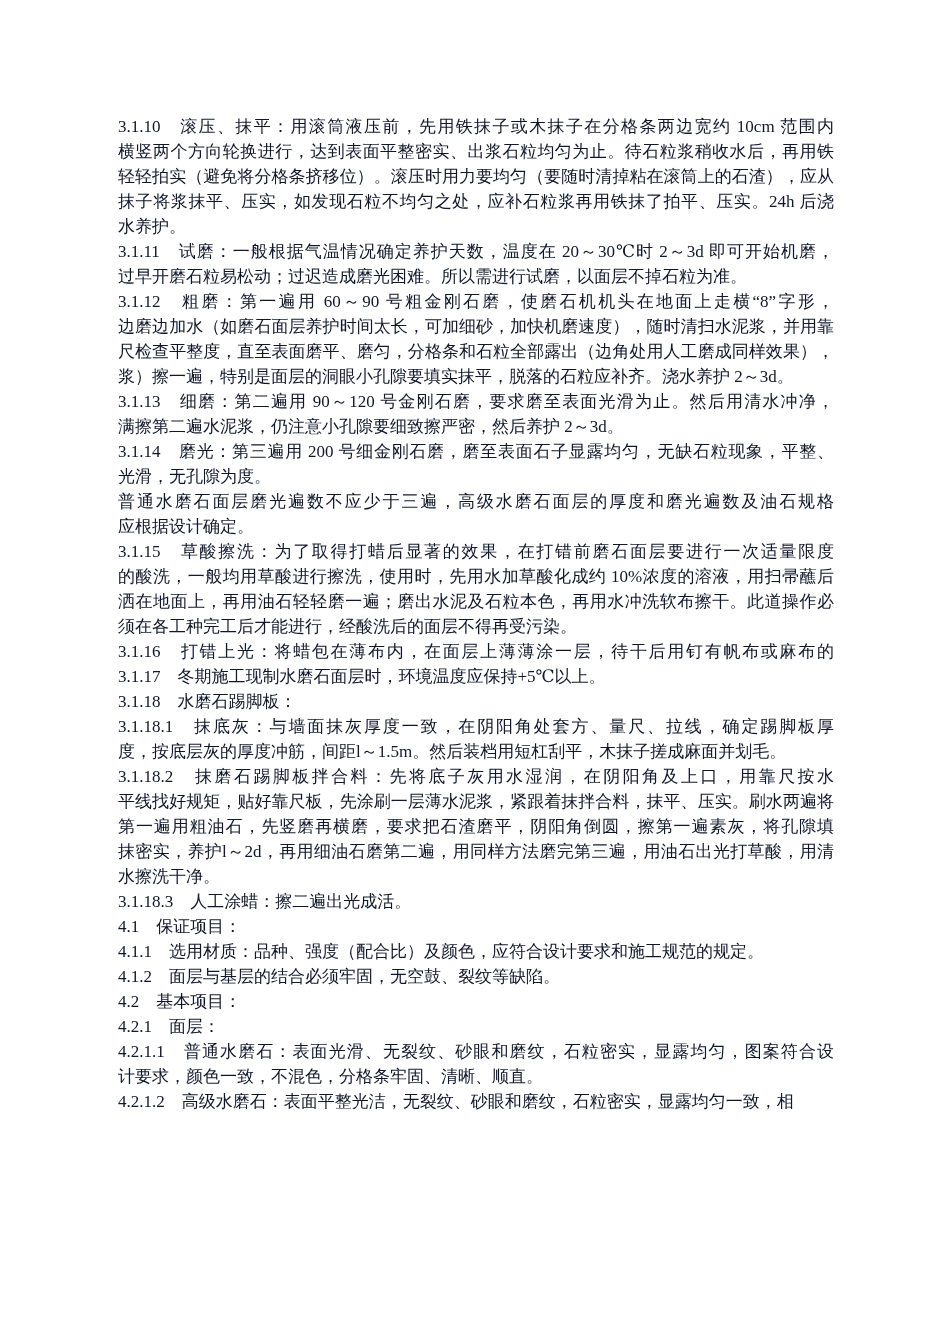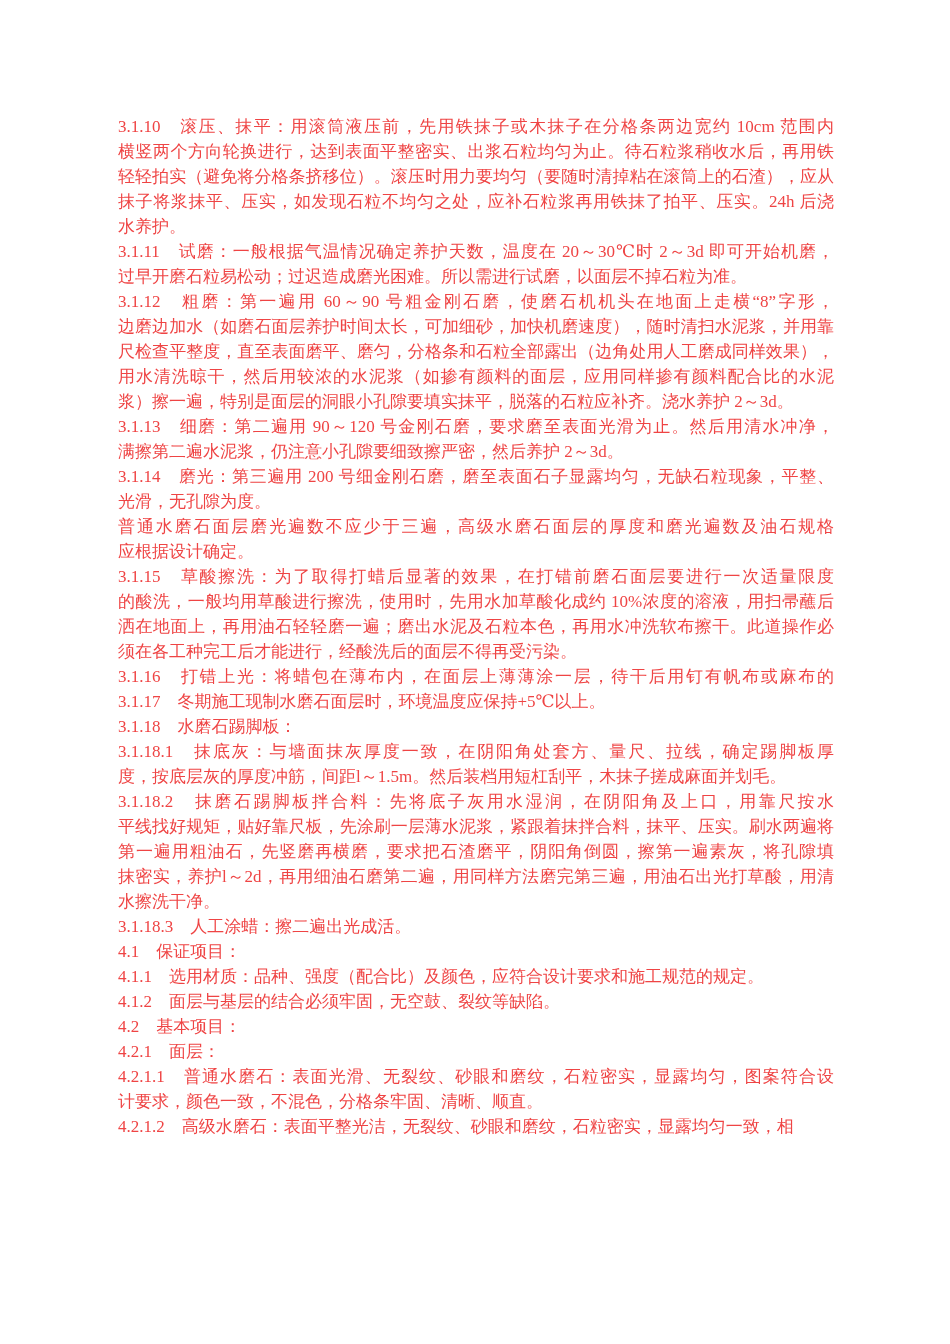--- a/index.html
+++ b/index.html
@@ -12,21 +12,21 @@
     width: 950px;
     height: 1344px;
     position: relative;
     overflow: hidden;
   }
   .page {
     position: absolute;
     top: 114px;
     left: 118px;
     width: 716px;
-    color: #ef4444;
+    color: #0f172a;
     font-family: "Liberation Serif", "DejaVu Serif", serif;
     font-size: 17px;
     line-height: 25px;
   }
   .page p {
     margin: 0;
     padding: 0;
   }
   .ln {
     text-align: justify;
@@ -59,21 +59,20 @@
     </p>
     <div class="ln first">3.1.11　试磨：一般根据气温情况确定养护天数，温度在 20～30℃时 2～3d 即可开始机磨，</div>
     <div class="ln last">过早开磨石粒易松动；过迟造成磨光困难。所以需进行试磨，以面层不掉石粒为准。</div>
   <p></p>
 
   <p class="num">
     </p>
     <div class="ln first">3.1.12　粗磨：第一遍用 60～90 号粗金刚石磨，使磨石机机头在地面上走横“8”字形，</div>
     <div class="ln">边磨边加水（如磨石面层养护时间太长，可加细砂，加快机磨速度），随时清扫水泥浆，并用靠</div>
     <div class="ln">尺检查平整度，直至表面磨平、磨匀，分格条和石粒全部露出（边角处用人工磨成同样效果），</div>
-    <div class="ln">用水清洗晾干，然后用较浓的水泥浆（如掺有颜料的面层，应用同样掺有颜料配合比的水泥</div>
     <div class="ln last">浆）擦一遍，特别是面层的洞眼小孔隙要填实抹平，脱落的石粒应补齐。浇水养护 2～3d。</div>
   <p></p>
 
   <p class="num">
     </p>
     <div class="ln first">3.1.13　细磨：第二遍用 90～120 号金刚石磨，要求磨至表面光滑为止。然后用清水冲净，</div>
     <div class="ln last">满擦第二遍水泥浆，仍注意小孔隙要细致擦严密，然后养护 2～3d。</div>
   <p></p>
 
   <p class="num">

